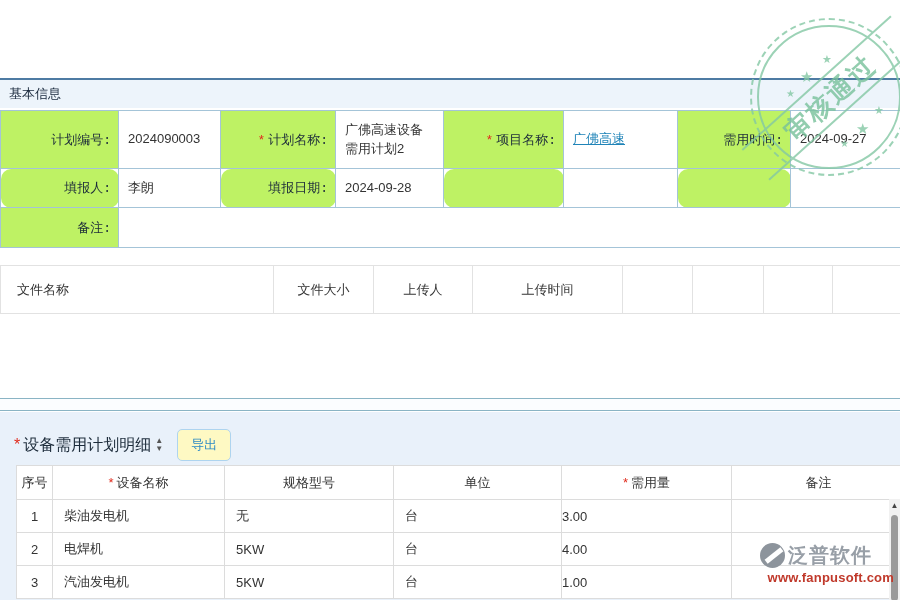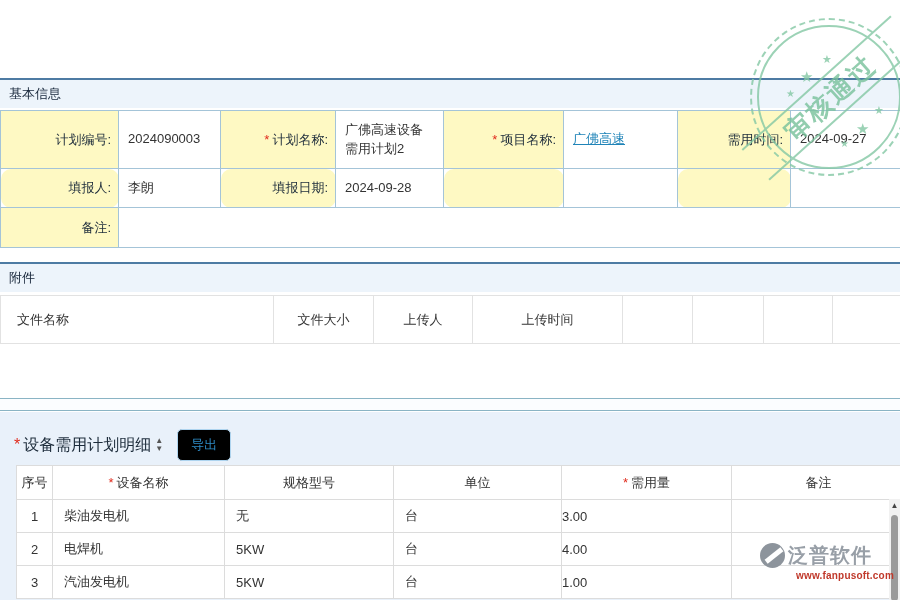--- a/index.html
+++ b/index.html
@@ -21,21 +21,21 @@
   
   .panel-basic { position:absolute; top:78px; left:0; width:900px; }
   .form-table {
     border-collapse:collapse; table-layout:fixed; width:900px;
     font-size:13px; margin-top:2px;
   }
   .form-table td { border:1px solid #a4c4d8; vertical-align:middle; }
   .form-table tr.r1 td { height:58px; }
   .form-table tr.r2 td { height:39px;border-radius:10px; }
   .form-table tr.r3 td { height:40px; }
-  td.lbl { background:#fef9c3; text-align:right; padding:7px 7px; color:#1c2b3a; }
+  td.lbl { background:#bef264; text-align:right; padding:7px 7px; color:#1c2b3a;font-family:Liberation Mono, monospace; }
   td.val { background:#fff; text-align:left; padding:3px 9px; line-height:1.45; }
   .req { color:#e02b1d; margin-right:3px; }
   a.link { color:#2084b8; text-decoration:underline; cursor:pointer; }
   
   .panel-attach { position:absolute; top:262px; left:0; width:900px; }
   .attach-table {
     border-collapse:collapse; table-layout:fixed; width:900px;
     font-size:13px; color:#333; margin-top:3px;
   }
   .attach-table td { border:1px solid #e2e2e2; height:48px; background:#fff; text-align:center; }
@@ -48,21 +48,21 @@
   
   .detail-panel { position:absolute; top:412px; left:0; width:900px; height:188px; background:#e9f1fa; }
   .detail-head { display:flex; align-items:center; padding:16px 0 0 14px; height:50px; }
   .detail-title { font-size:16px; color:#1c2b3a; }
   .sort-icon {
     display:inline-flex; flex-direction:column; align-items:center;
     margin-left:4px; cursor:pointer; color:#555;
   }
   .sort-icon span { font-size:8px; line-height:8px; }
   .export-btn {
-    margin-left:14px; padding:6px 13px; background:#000000; border:1px solid #aed4ef;
+    margin-left:14px; padding:6px 13px; background:#fef9c3; border:1px solid #aed4ef;
     border-radius:5px; color:#2e8bc5; font-size:13px; cursor:pointer;
     font-family:"Liberation Sans","DejaVu Sans",sans-serif;
   }
   .detail-table {
     position:absolute; top:53px; left:16px; width:889px;
     border-collapse:collapse; table-layout:fixed; font-size:13px; color:#333; background:#fff;
   }
   .detail-table th, .detail-table td { border:1px solid #dcdcdc; background:#fff; font-weight:normal; }
   .detail-table tr.dh th { height:34px; text-align:center; color:#333; }
   .detail-table td { height:33px; }
@@ -91,21 +91,21 @@
   .s3 { left:34px; top:68px; font-size:10px; }
   .s4 { left:104px; top:100px; font-size:15px; }
   .s5 { left:88px; top:118px; font-size:10px; }
   .s6 { left:122px; top:84px; font-size:11px; }
   
   .watermark { position:absolute; left:760px; top:542px; width:134px; z-index:8; }
   .wm-row { display:flex; align-items:center; }
   .wm-logo { position:relative; width:25px; height:25px; border-radius:50%; background:#8d949c; margin-right:3px; flex:0 0 auto; overflow:hidden; }
   .wm-logo::after { content:""; position:absolute; left:4px; top:10px; width:20px; height:5px; background:#fff; transform:rotate(-38deg); }
   .wm-name { font-size:20px; font-weight:bold; color:#989fa7; letter-spacing:1px; white-space:nowrap; }
-  .wm-url { font-size:10px; font-weight:bold; color:#c0392b; margin-top:1px; text-align:right; letter-spacing:.2px; }
+  .wm-url { font-size:13px; font-weight:bold; color:#c0392b; margin-top:1px; text-align:right; letter-spacing:.2px; }
 </style>
 </head>
 <body>
 
 <div class="page">
 
 
   <div class="panel-basic">
     <div class="section-bar">
       <span>基本信息</span>
@@ -144,23 +144,20 @@
       </tr>
       <tr class="r3">
         <td class="lbl"><span>备注:</span></td>
         <td class="val" colspan="7"><span></span></td>
       </tr>
     </tbody>
       </table>
   </div>
 
   <div class="panel-attach">
-    <div class="section-bar">
-      <span>附件</span>
-    </div>
     <table class="attach-table">
       <colgroup>
         <col style="width:273px">
           <col style="width:100px">
           <col style="width:99px">
           <col style="width:150px">
         <col style="width:70px">
           <col style="width:71px">
           <col style="width:69px">
           <col style="width:68px">

